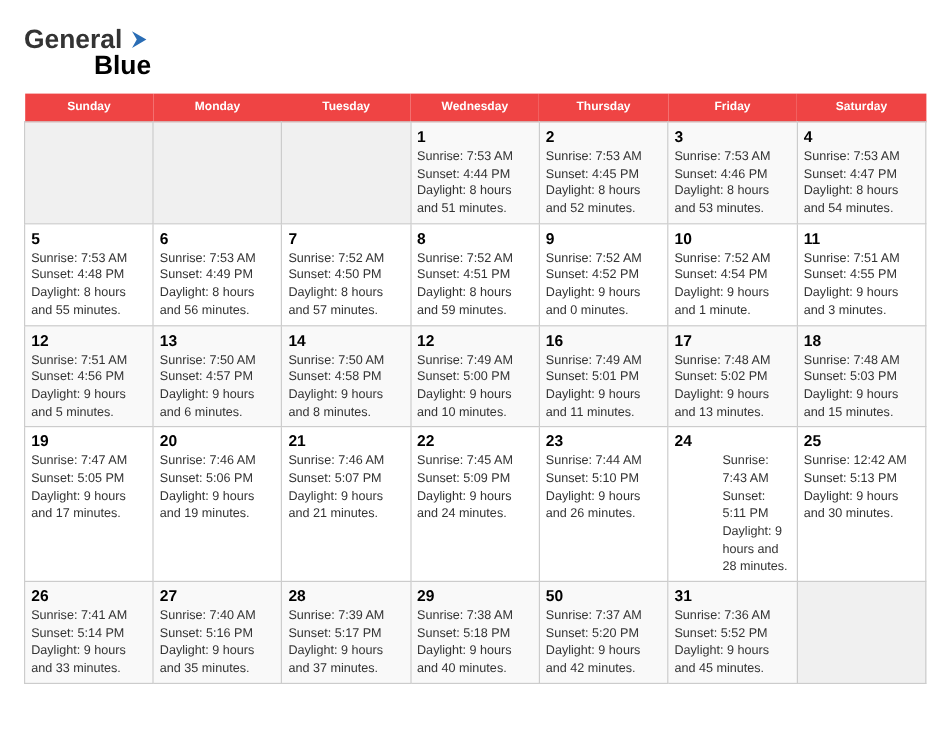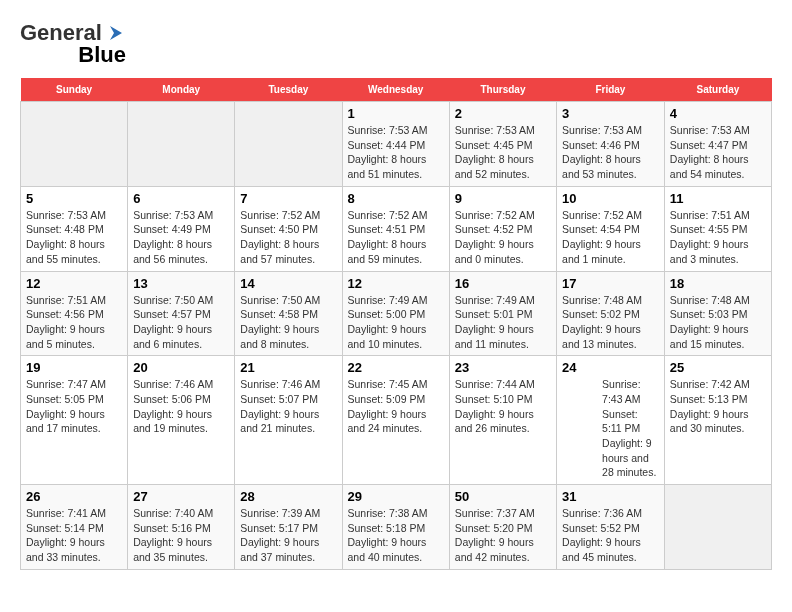--- a/index.html
+++ b/index.html
@@ -250,21 +250,21 @@
 Daylight: 9 hours and 26 minutes.</div>
         </td>
         <td>
           <div class="day-num">24</div>
           <div class="day-info" style="white-space: pre-line; margin-left: 40px;">Sunrise: 7:43 AM
 Sunset: 5:11 PM
 Daylight: 9 hours and 28 minutes.</div>
         </td>
         <td>
           <div class="day-num">25</div>
-          <div class="day-info" style="white-space: pre-line;">Sunrise: 7:42 AM
+          <div class="day-info" style="white-space: pre-line;">Sunrise: 12:42 AM
 Sunset: 5:13 PM
 Daylight: 9 hours and 30 minutes.</div>
         </td>
       </tr>
       <tr>
         <td>
           <div class="day-num">26</div>
           <div class="day-info" style="white-space: pre-line;">Sunrise: 7:41 AM
 Sunset: 5:14 PM
 Daylight: 9 hours and 33 minutes.</div>

